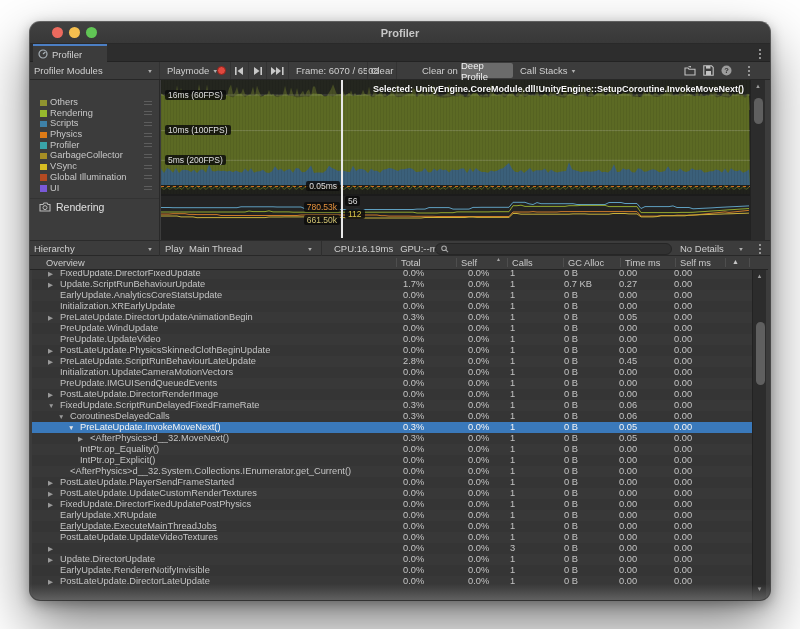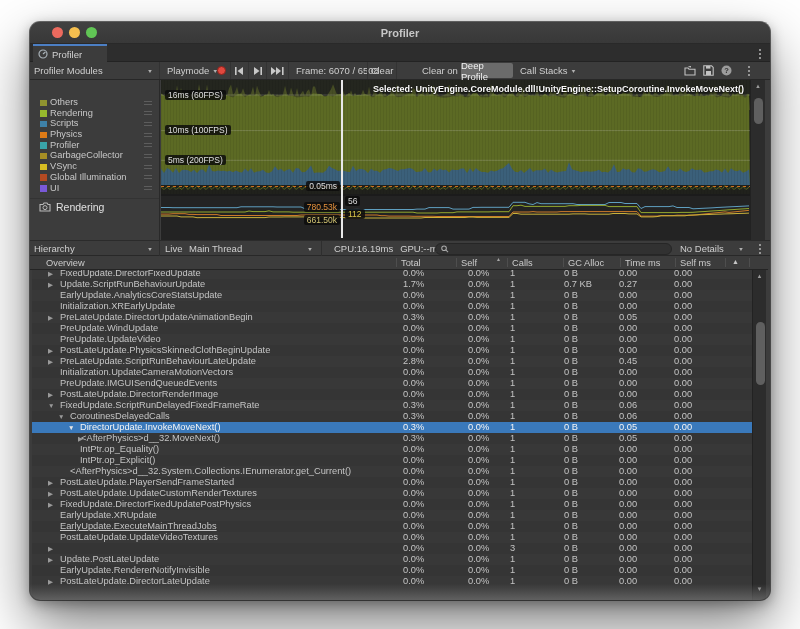--- a/index.html
+++ b/index.html
@@ -270,21 +270,21 @@
   </div>
 
   <div class="playhead"></div>
 
   <div class="hbar">
     <div class="dd" style="left:0;width:130px;border-right:1px solid #2e2e2e">
       <span>Hierarchy</span>
       <span class="caret" style="position:absolute;right:6px">▼</span>
     </div>
     <div style="left:133px;padding:0 2px">
-      <span>Live</span>
+      <span>Play</span>
     </div>
     <div class="dd" style="left:155px;width:137px;border-right:1px solid #2e2e2e">
       <span>Main Thread</span>
       <span class="caret" style="position:absolute;right:8px">▼</span>
     </div>
     <div style="left:304px;gap:7px">
       <span>CPU:16.19ms</span>
       <span>GPU:--ms</span>
     </div>
     <div class="search" style="left:405px;width:237px">
@@ -457,31 +457,31 @@
         <span class="nm" style="left: 38px;">CoroutinesDelayedCalls</span>
         <span style="left: 371px;">0.3%</span>
         <span style="left: 436px;">0.0%</span>
         <span style="left: 478px;">1</span>
         <span style="left: 532px;">0 B</span>
         <span style="left: 587px;">0.06</span>
         <span style="left: 642px;">0.00</span>
       </div>
       <div class="trow even sel" style="top: 152px;">
         <span class="arr" style="left: 36px;">▼</span>
-        <span class="nm" style="left: 48px;">DirectorUpdate.InvokeMoveNext()</span>
+        <span class="nm" style="left: 48px;">PreLateUpdate.InvokeMoveNext()</span>
         <span style="left: 371px;">0.3%</span>
         <span style="left: 436px;">0.0%</span>
         <span style="left: 478px;">1</span>
         <span style="left: 532px;">0 B</span>
         <span style="left: 587px;">0.05</span>
         <span style="left: 642px;">0.00</span>
       </div>
       <div class="trow odd" style="top: 163px;">
         <span class="arr" style="left: 46px;">▶</span>
-        <span class="nm" style="left: 49px;">&lt;AfterPhysics&gt;d__32.MoveNext()</span>
+        <span class="nm" style="left: 58px;">&lt;AfterPhysics&gt;d__32.MoveNext()</span>
         <span style="left: 371px;">0.3%</span>
         <span style="left: 436px;">0.0%</span>
         <span style="left: 478px;">1</span>
         <span style="left: 532px;">0 B</span>
         <span style="left: 587px;">0.05</span>
         <span style="left: 642px;">0.00</span>
       </div>
       <div class="trow even" style="top: 174px;">
         <span class="nm" style="left: 48px;">IntPtr.op_Equality()</span>
         <span style="left: 371px;">0.0%</span>
@@ -570,21 +570,21 @@
         <span class="arr" style="left: 16px;">▶</span>
         <span style="left: 371px;">0.0%</span>
         <span style="left: 436px;">0.0%</span>
         <span style="left: 478px;">3</span>
         <span style="left: 532px;">0 B</span>
         <span style="left: 587px;">0.00</span>
         <span style="left: 642px;">0.00</span>
       </div>
       <div class="trow even" style="top: 284px;">
         <span class="arr" style="left: 16px;">▶</span>
-        <span class="nm" style="left: 28px;">Update.PostLateUpdate</span>
+        <span class="nm" style="left: 28px;">Update.DirectorUpdate</span>
         <span style="left: 371px;">0.0%</span>
         <span style="left: 436px;">0.0%</span>
         <span style="left: 478px;">1</span>
         <span style="left: 532px;">0 B</span>
         <span style="left: 587px;">0.00</span>
         <span style="left: 642px;">0.00</span>
       </div>
       <div class="trow odd" style="top: 295px;">
         <span class="nm" style="left: 28px;">EarlyUpdate.RendererNotifyInvisible</span>
         <span style="left: 371px;">0.0%</span>

